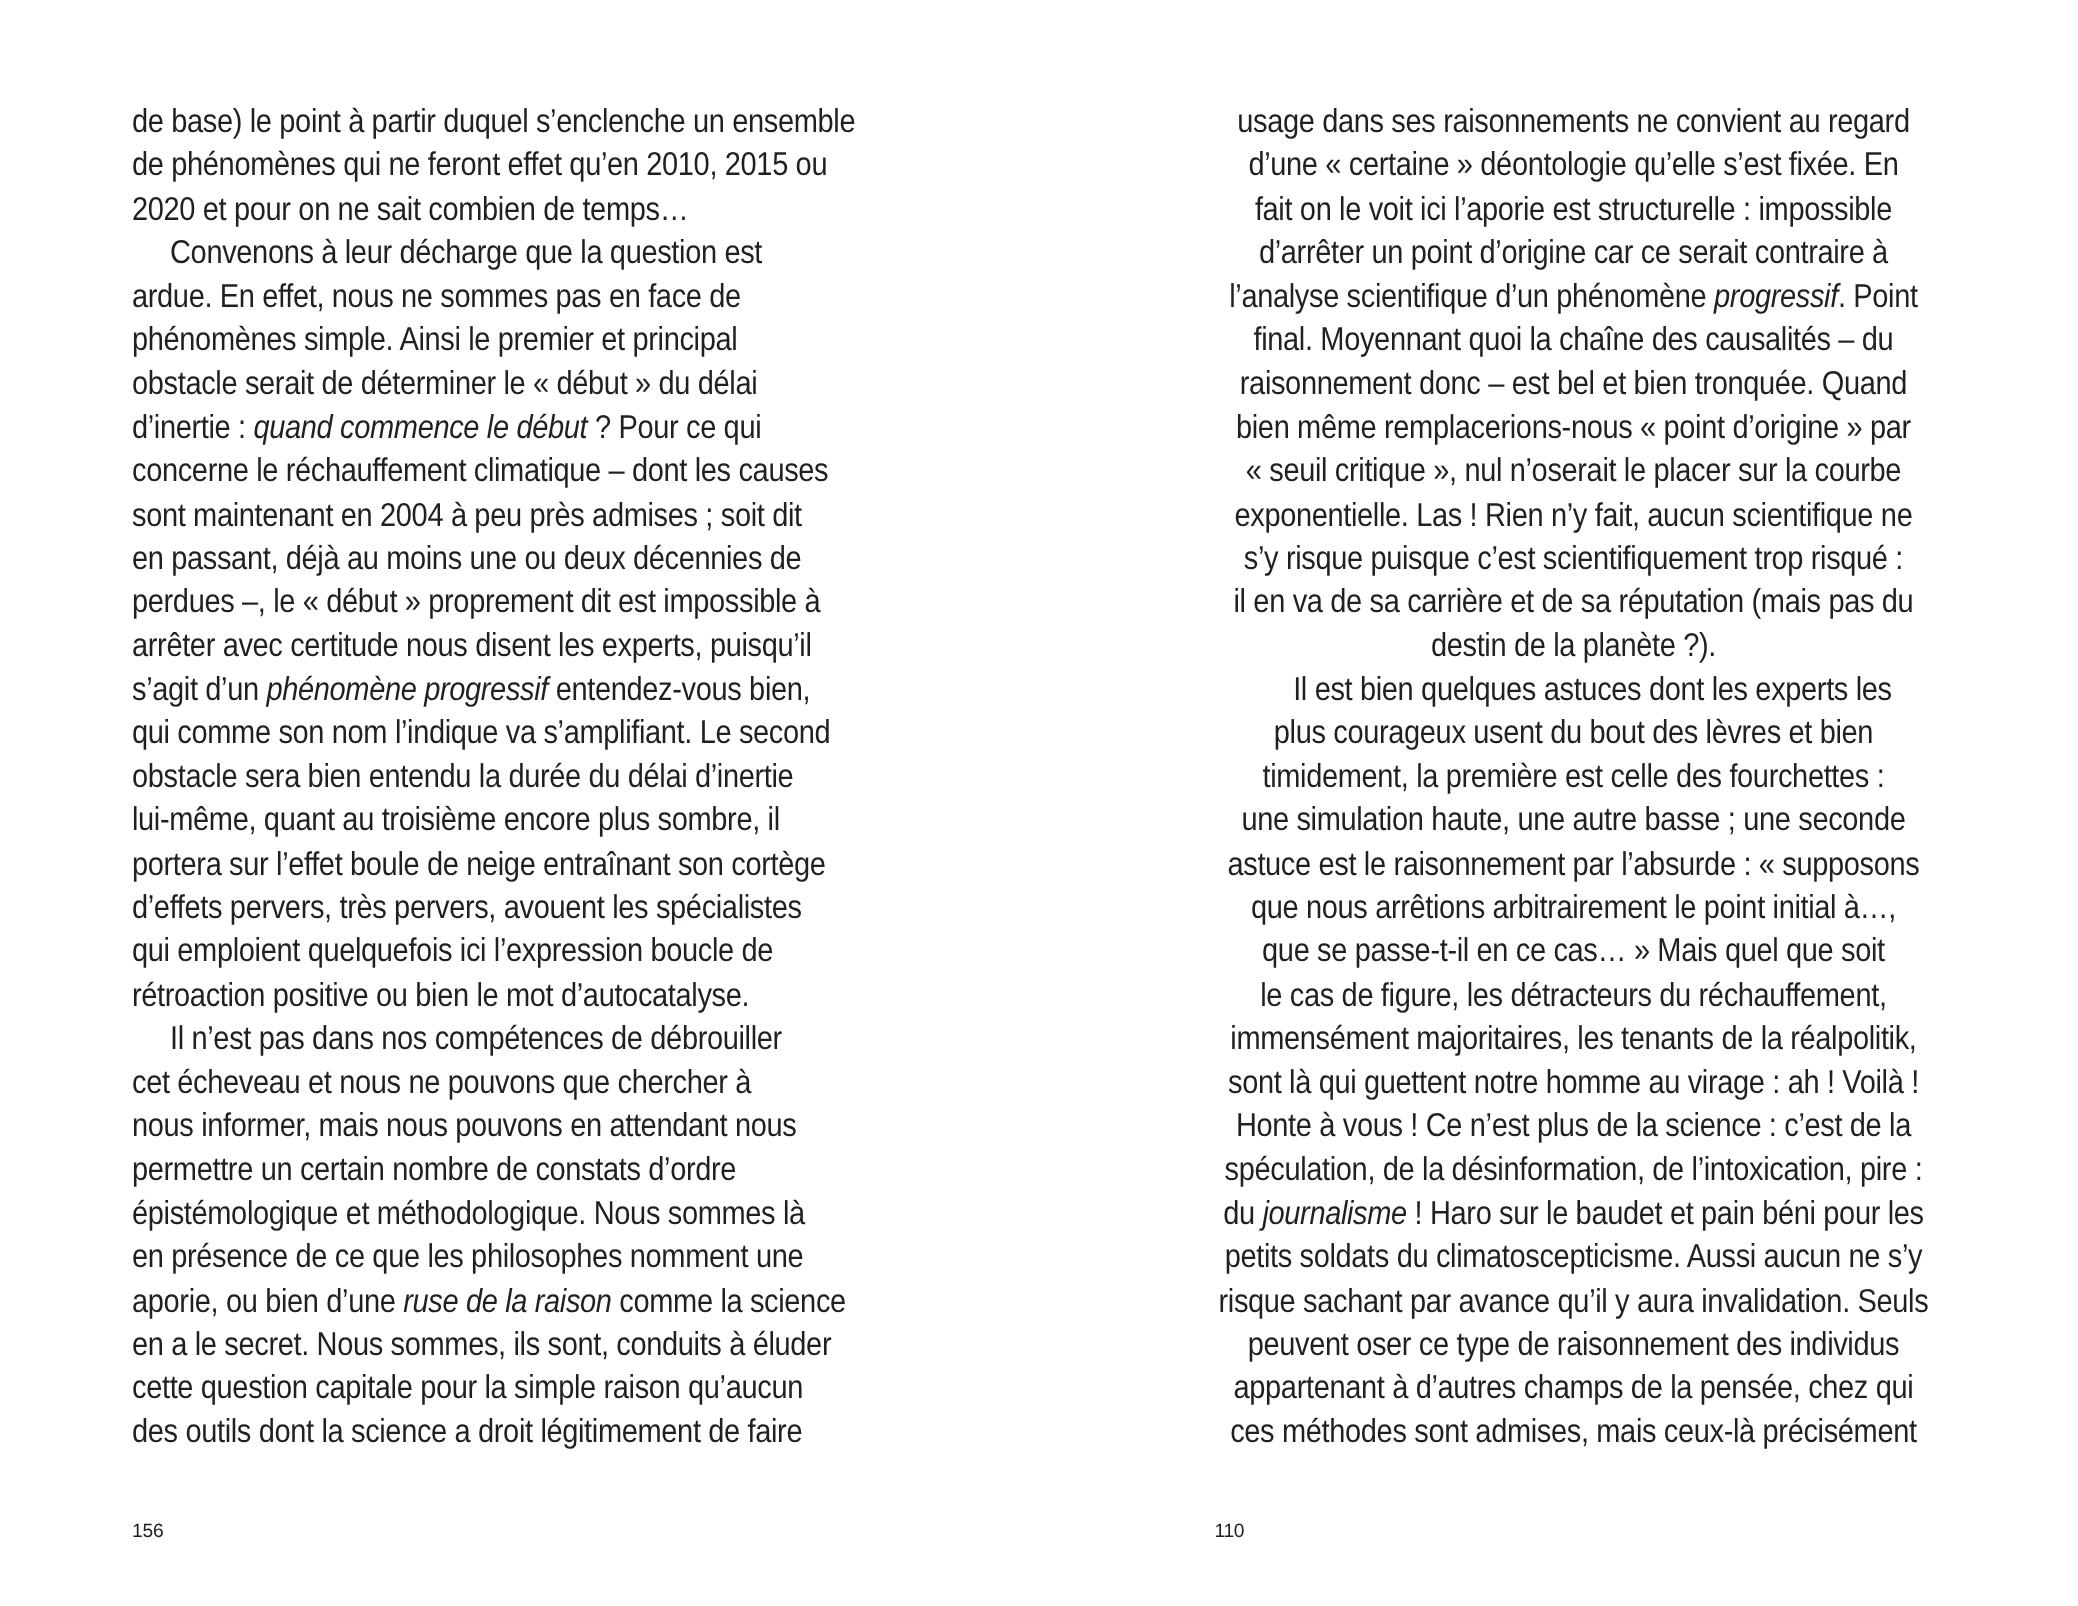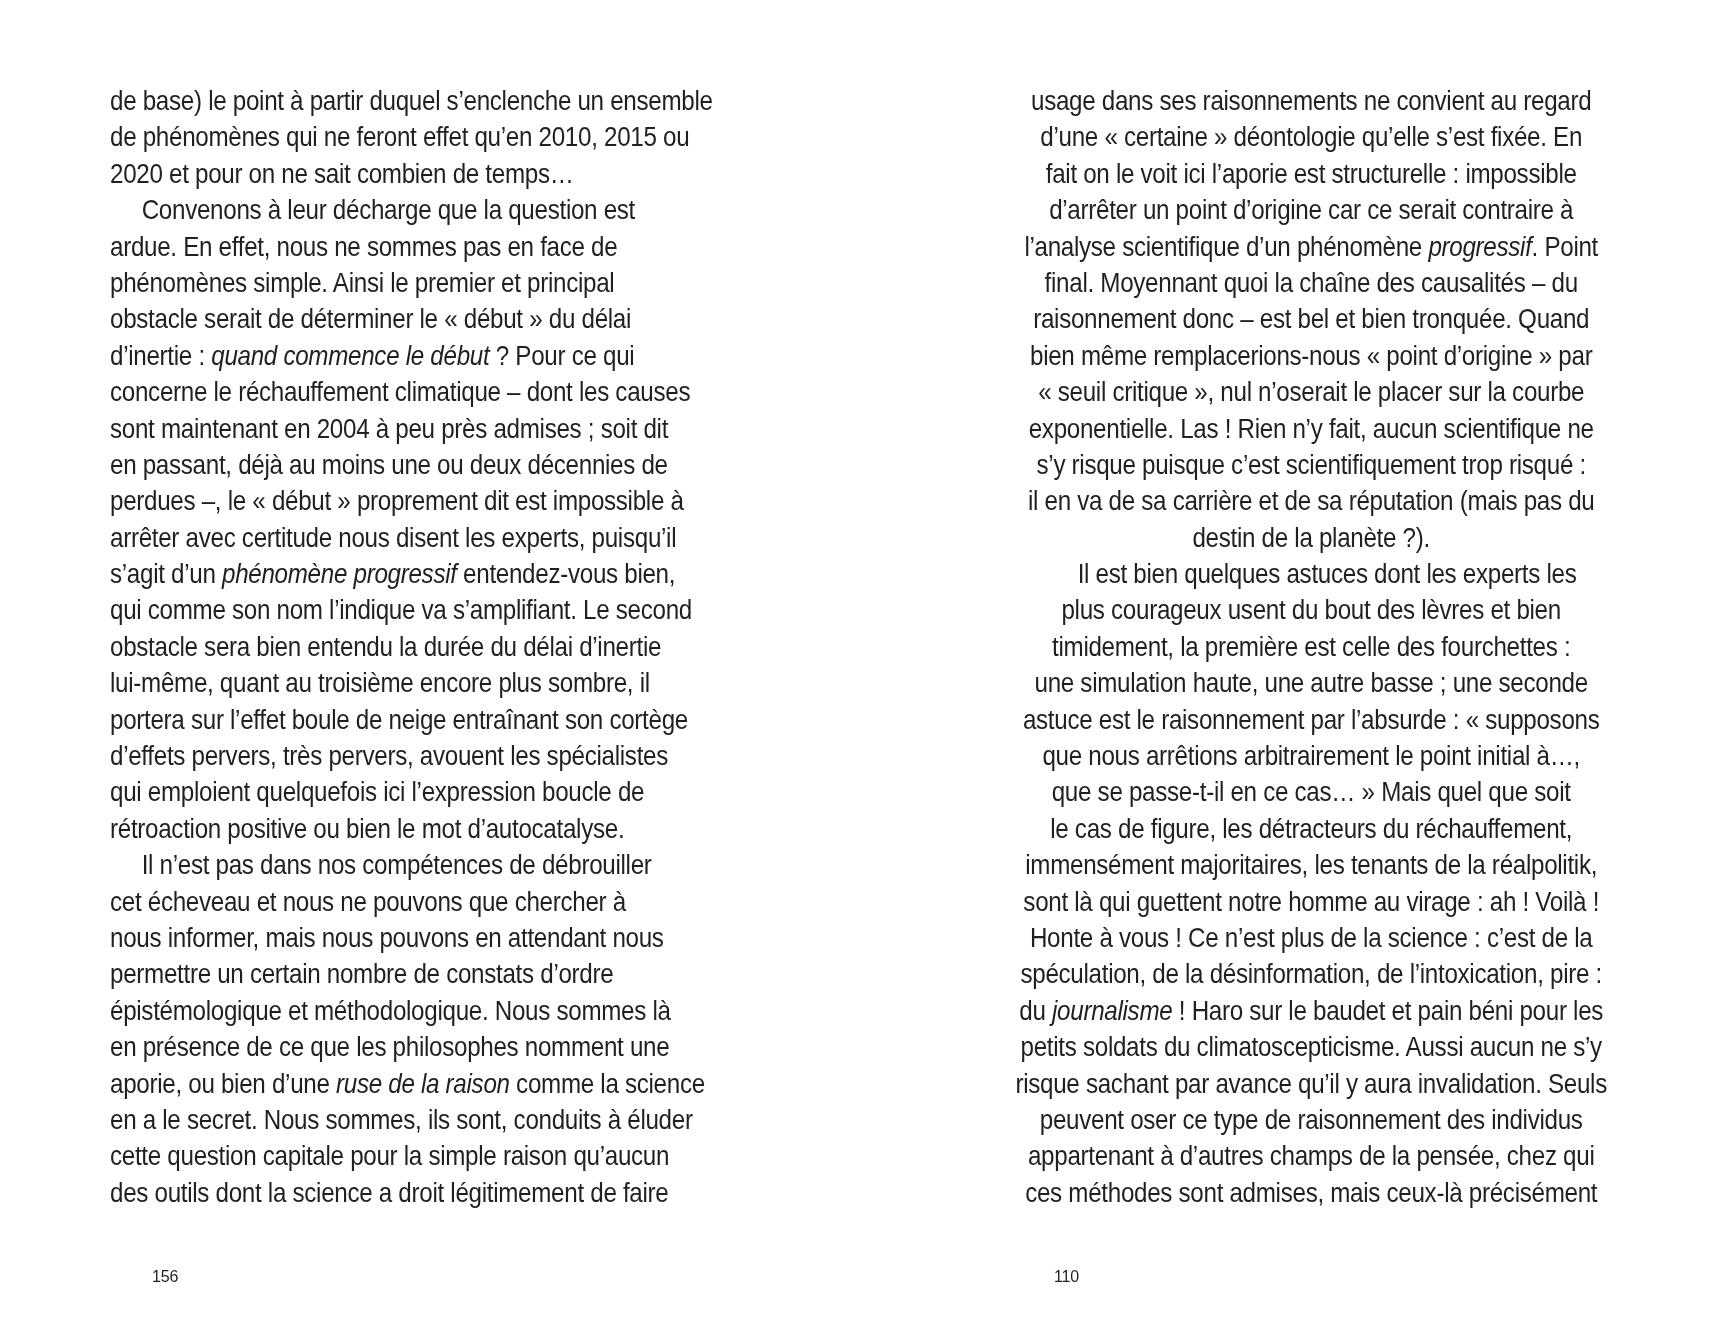--- a/index.html
+++ b/index.html
@@ -39,21 +39,20 @@
       transform-origin: left center;
       transform: scaleX(0.88);
     }
     .line.indent { padding-left: 36px; }
     .line em, .line i { font-style: italic; }
     .folio {
       position: absolute;
       top: 1268px;
       font-size: 16px;
       letter-spacing: -0.2px;
-      margin-left: 42px;
     }
     .page-left .folio { left: 110px; }
     .page-right .folio { left: 114px; }
   </style>
 </head>
 <body>
 
 <div class="page page-left">
   <div class="text-block">
       <span class="line"><span>de base) le point à partir duquel s’enclenche un ensemble</span></span>

